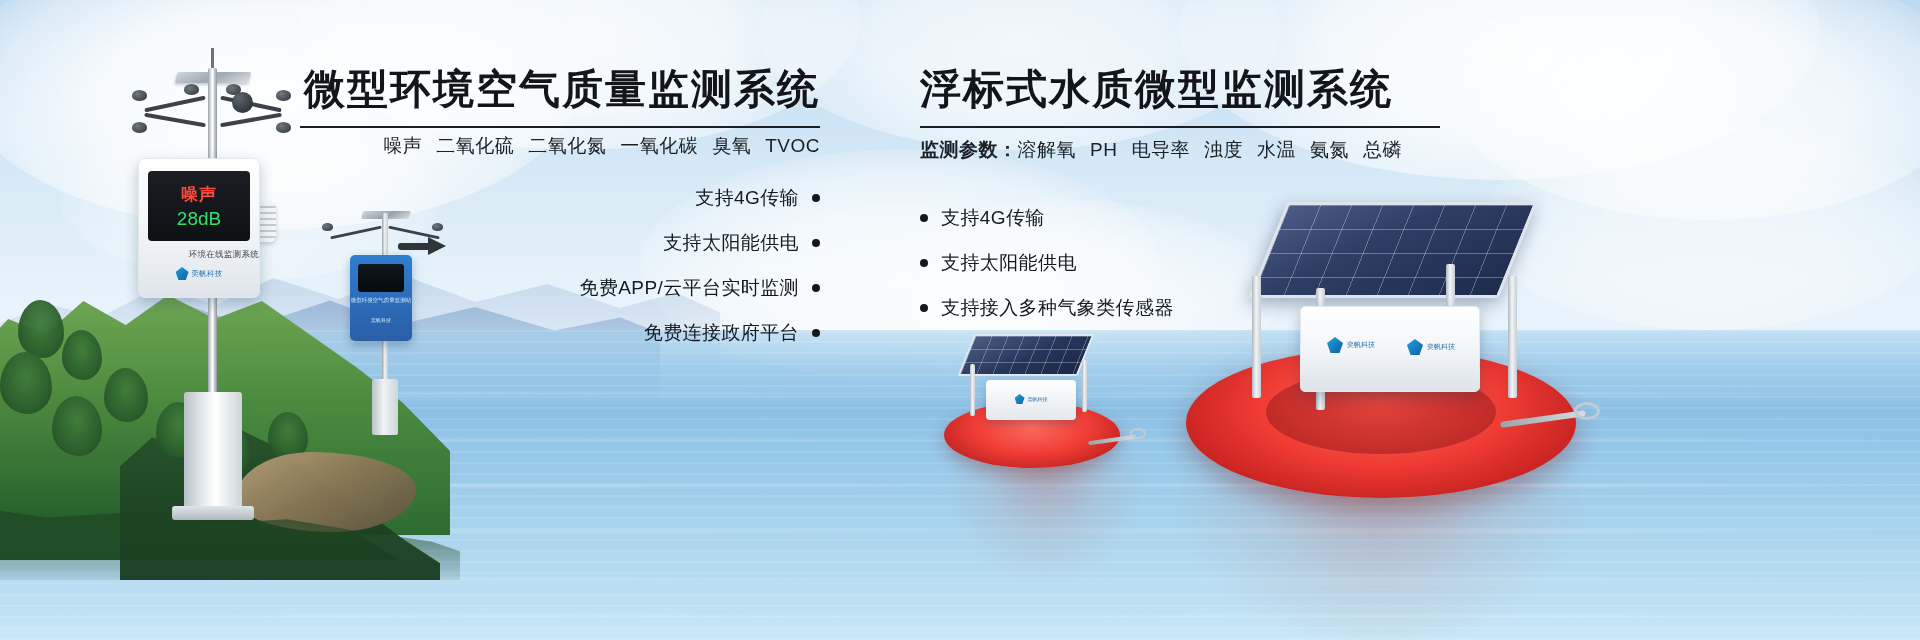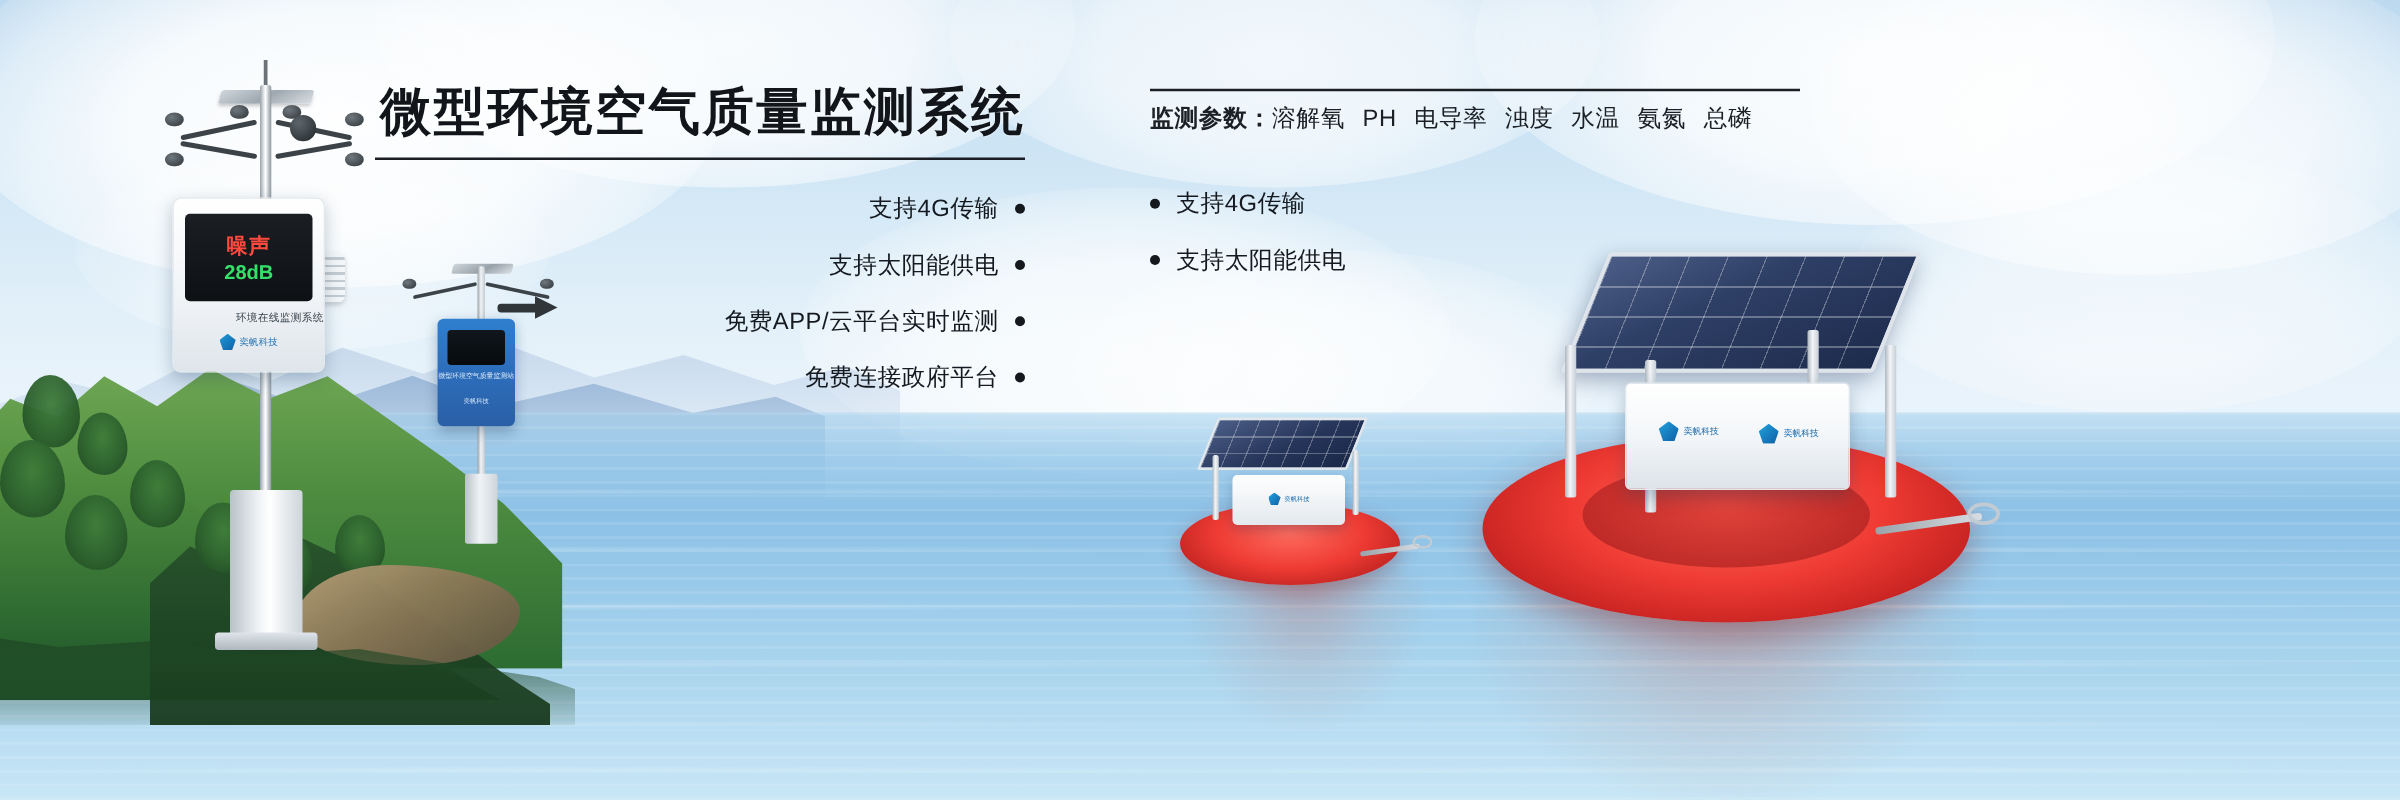--- a/index.html
+++ b/index.html
@@ -179,21 +179,21 @@
     overflow: hidden;
   }
   .cab-screen {
     position:absolute; left: 9px; top: 12px; right: 9px; height: 70px;
     background: linear-gradient(to bottom, #1b1f24, #0d1114);
     border-radius: 4px;
     display:flex; flex-direction:column; align-items:center; justify-content:center;
     gap: 2px;
   }
   .cab-line1 { color:#ff4a3d; font-size:17px; font-weight:700; letter-spacing:1px; }
-  .cab-line2 { color:#35e06a; font-size:16px; font-weight:700; letter-spacing:0px; }
+  .cab-line2 { color:#35e06a; font-size:19px; font-weight:400; letter-spacing:0px; }
   .cab-caption {
     position:absolute; left:0; right:0; top: 90px;
     text-align:right; font-size:8.5px; color:#3a444d; letter-spacing:.3px;
   }
   .cab-logo {
     position:absolute; left:0; right:0; top: 108px;
     display:flex; align-items:center; justify-content:center; gap:3px;
   }
   .cab-logo .mark {
     width:13px; height:13px;
@@ -523,20 +523,23 @@
       </div>
     </div>
 
     <div class="sensor-arm-big"></div>
     <div class="sensor-ring-big"></div>
   </div>
 
   <div id="left-text" class="panel-text">
     <div class="big-title">微型环境空气质量监测系统</div>
     <div class="rule"></div>
+    <div class="params params-line2">
+      <span id="lp2"><span class="tok">噪声</span><span class="tok">二氧化硫</span><span class="tok">二氧化氮</span><span class="tok">一氧化碳</span><span class="tok">臭氧</span><span class="tok" style="margin-right: 0px;">TVOC</span></span>
+    </div>
     <div class="bullets">
       <div class="bullet">
           <span>支持4G传输</span>
           <span class="dot"></span>
         </div>
       <div class="bullet">
           <span>支持太阳能供电</span>
           <span class="dot"></span>
         </div>
       <div class="bullet">
@@ -544,29 +547,34 @@
           <span class="dot"></span>
         </div>
       <div class="bullet">
           <span>免费连接政府平台</span>
           <span class="dot"></span>
         </div>
     </div>
   </div>
 
   <div id="right-text" class="panel-text">
+    <div class="big-title">浮标式水质微型监测系统</div>
     <div class="rule"></div>
     <div class="params">
       <span class="label">监测参数：</span><span id="rp1"><span class="tok">溶解氧</span><span class="tok">PH</span><span class="tok">电导率</span><span class="tok">浊度</span><span class="tok">水温</span><span class="tok">氨氮</span><span class="tok" style="margin-right: 0px;">总磷</span></span>
     </div>
     <div class="bullets" style="margin-top:42px;">
       <div class="bullet">
           <span class="dot"></span>
           <span>支持4G传输</span>
         </div>
       <div class="bullet">
           <span class="dot"></span>
           <span>支持太阳能供电</span>
         </div>
+      <div class="bullet">
+          <span class="dot"></span>
+          <span>支持接入多种气象类传感器</span>
+        </div>
     </div>
   </div>
 
 </div>
 
 </body></html>

